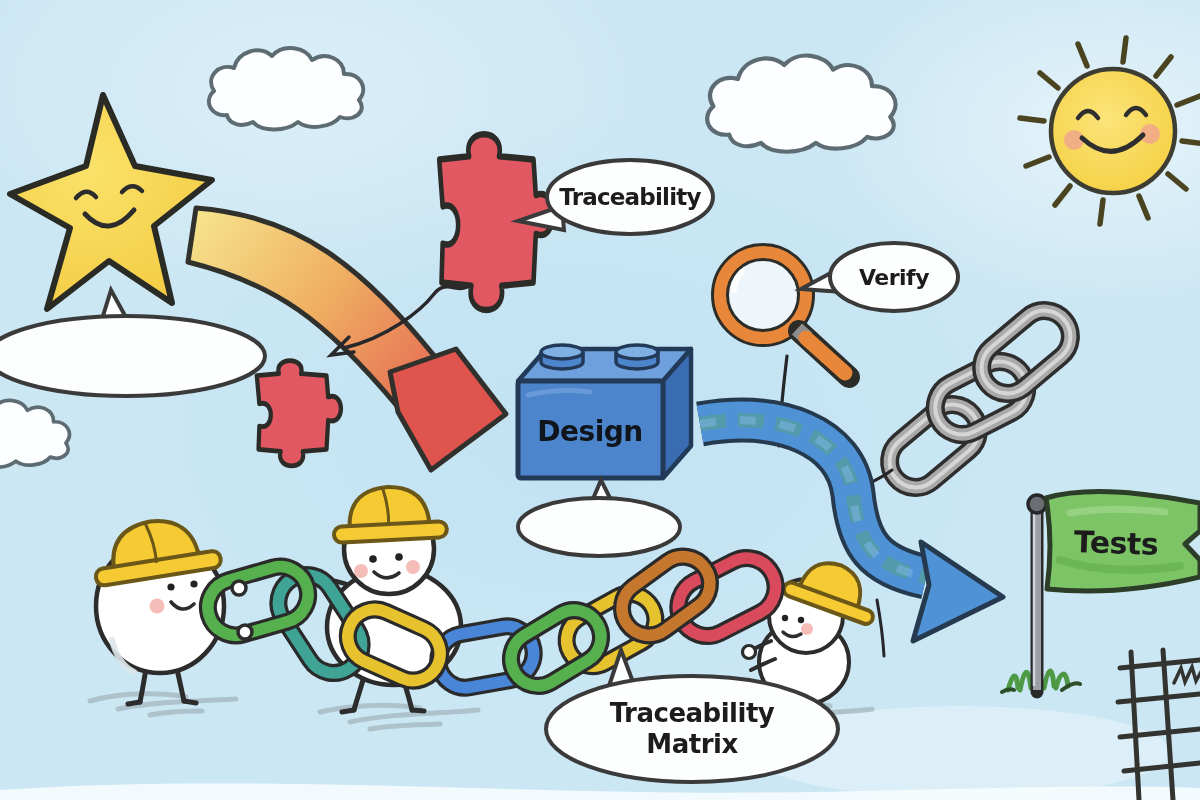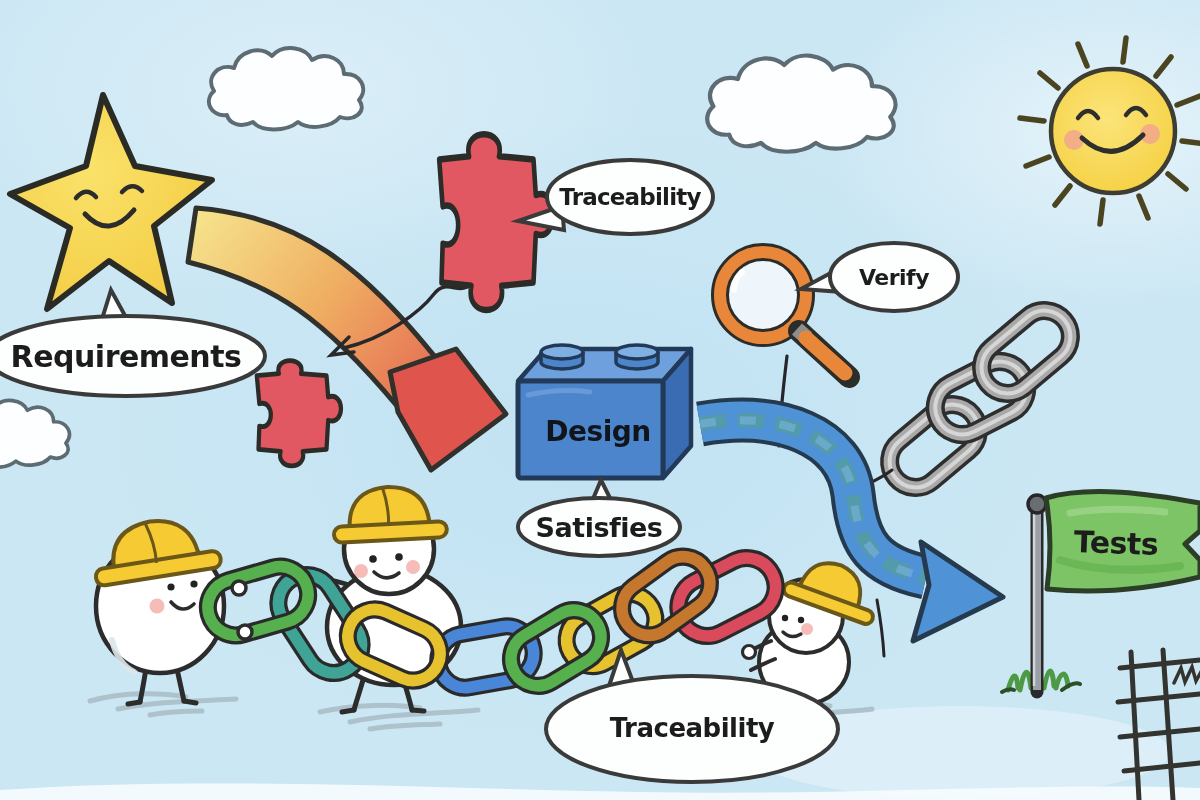--- a/index.html
+++ b/index.html
@@ -322,22 +322,21 @@
     <circle cx="245" cy="632" r="7" fill="#fff" stroke="#2c2c2c" stroke-width="3.5"></circle>
     <circle cx="749" cy="652" r="6.5" fill="#fff" stroke="#2c2c2c" stroke-width="3.2"></circle>
   </g>
 
   <g fill="#fdfefe" stroke="#3a3a3a" stroke-width="4">
     <path d="M607,692 L621,650 L636,690 Z"></path>
     <ellipse cx="692" cy="729" rx="146" ry="53"></ellipse>
   </g>
 </svg>
 
-<div class="lbl" style="left:126px;top:356px;font-size:30px;">Requirements</div>
 <div class="lbl" style="left:630px;top:197px;font-size:23px;letter-spacing:-0.8px;">Traceability</div>
-<div class="lbl" style="left:590px;top:431px;font-size:28px;color:#10151c;margin-left:8px;">Design</div>
-<div class="lbl" style="left:599px;top:527px;font-size:27px;">Satisfies</div>
+<div class="lbl" style="left:590px;top:431px;font-size:28px;color:#10151c;">Design</div>
 <div class="lbl" style="left:894px;top:277px;font-size:22px;">Verify</div>
 <div class="lbl" style="left:1116px;top:543px;font-size:30px;transform:translate(-50%,-50%) rotate(2deg);">Tests</div>
 <div class="lbl" style="left:692px;top:729px;font-size:26px;line-height:1.2;">
   <div>Traceability</div>
+  <div>Matrix</div>
 </div>
 </div>
 
 </body></html>

